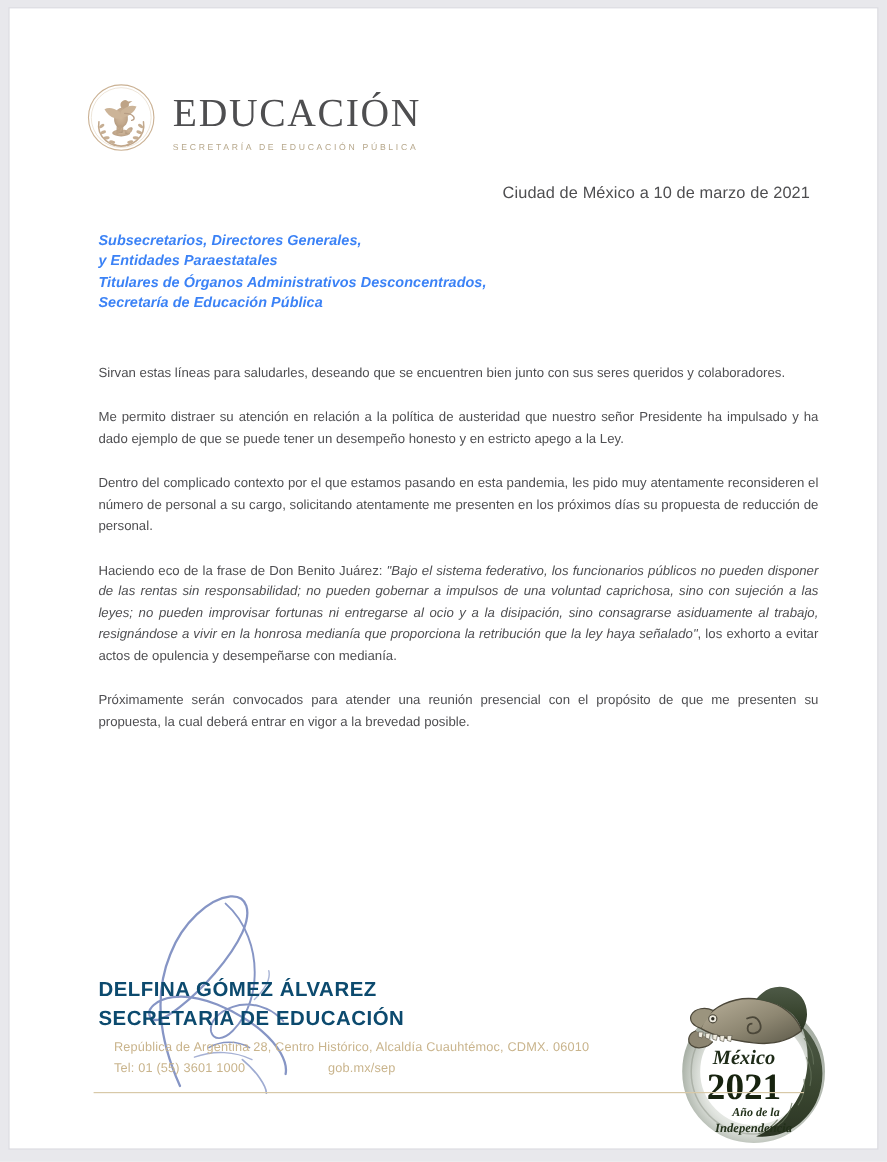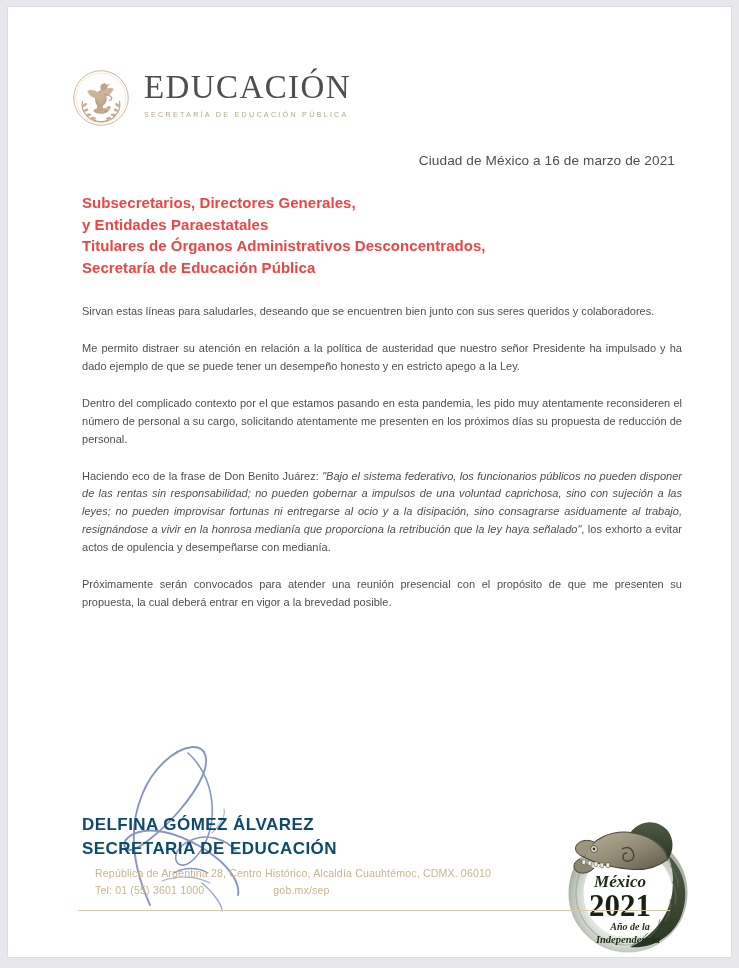--- a/index.html
+++ b/index.html
@@ -25,21 +25,21 @@
     box-shadow: 0 0 0 1px #dcdce2;
     overflow: hidden;
   }
 
   
   .letterhead {
     position: absolute;
     left: 64px;
     top: 62px;
     display: flex;
-    align-items: flex-start;
+    align-items: flex-end;
     gap: 14px;
   }
   .coat-of-arms {
     width: 58px;
     height: 58px;
     flex: 0 0 58px;
     opacity: 0.92;
   }
   .brand-text {
     display: flex;
@@ -75,25 +75,26 @@
   }
 
   
   .addressee {
     position: absolute;
     left: 74px;
     top: 185px;
     width: 520px;
   }
   .addressee div {
-    font-size: 15px;
+    font-size: 12px;
     font-weight: bold;
-    color: #ef4444;
+    color: #3b82f6;
     line-height: 1.44;
     letter-spacing: 0.05px;
+    font-style: italic;
   }
 
   
   .body-copy {
     position: absolute;
     left: 74px;
     top: 296px;
     width: 600px;
   }
   .body-copy p {
@@ -212,21 +213,21 @@
       <path d="M55 44 q10 0 13 5 q2 4 -3 5" fill="none" stroke="#b2957a" stroke-width="2" stroke-linecap="round"></path>
 
       <path d="M49 62 q-2 8 -5 11" fill="none" stroke="#b99c7c" stroke-width="3.4" stroke-linecap="round"></path>
     </svg>
     <div class="brand-text">
       <div class="brand-title">EDUCACIÓN</div>
       <div class="brand-sub">SECRETARÍA DE EDUCACIÓN PÚBLICA</div>
     </div>
   </div>
 
-  <div class="date-line">Ciudad de México a 16 de marzo de 2021</div>
+  <div class="date-line">Ciudad de México a 10 de marzo de 2021</div>
 
   <div class="addressee">
     <div>Subsecretarios, Directores Generales,</div>
     <div>y Entidades Paraestatales</div>
     <div>Titulares de Órganos Administrativos Desconcentrados,</div>
     <div>Secretaría de Educación Pública</div>
   </div>
 
   <div class="body-copy">
     <p>Sirvan estas líneas para saludarles, deseando que se encuentren bien junto con sus seres queridos y colaboradores.</p>

